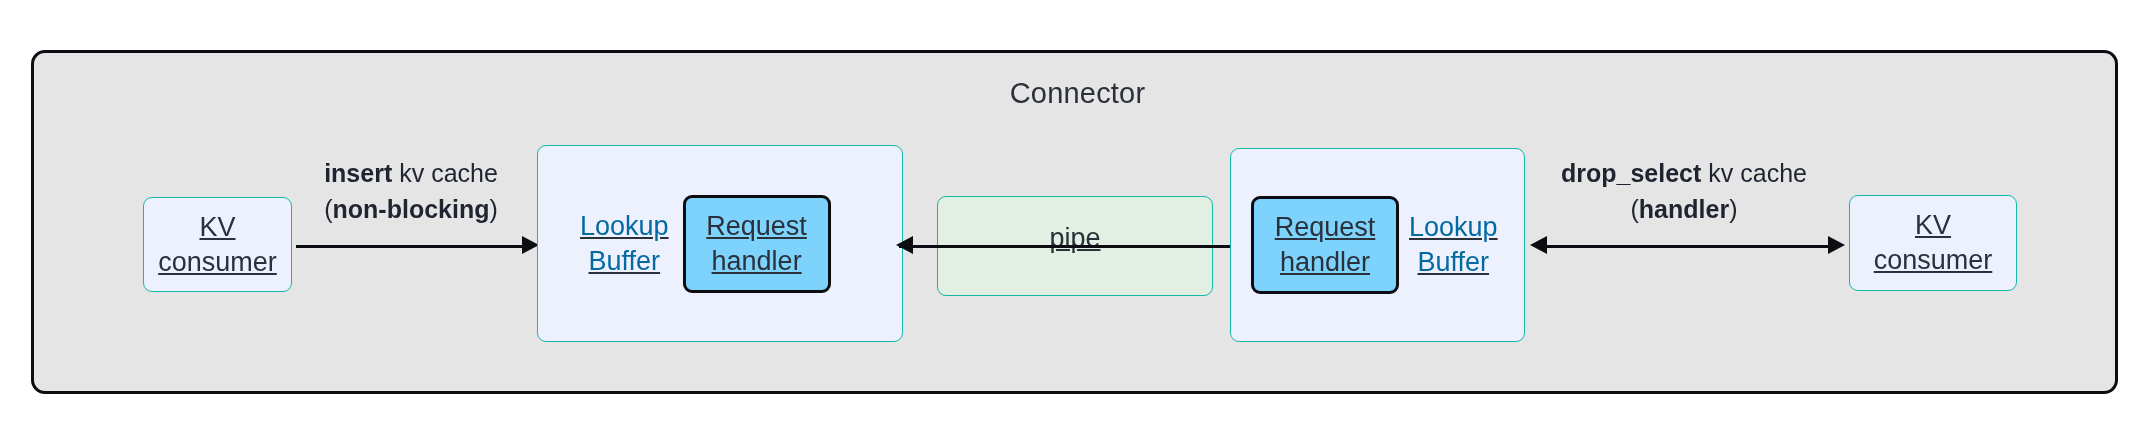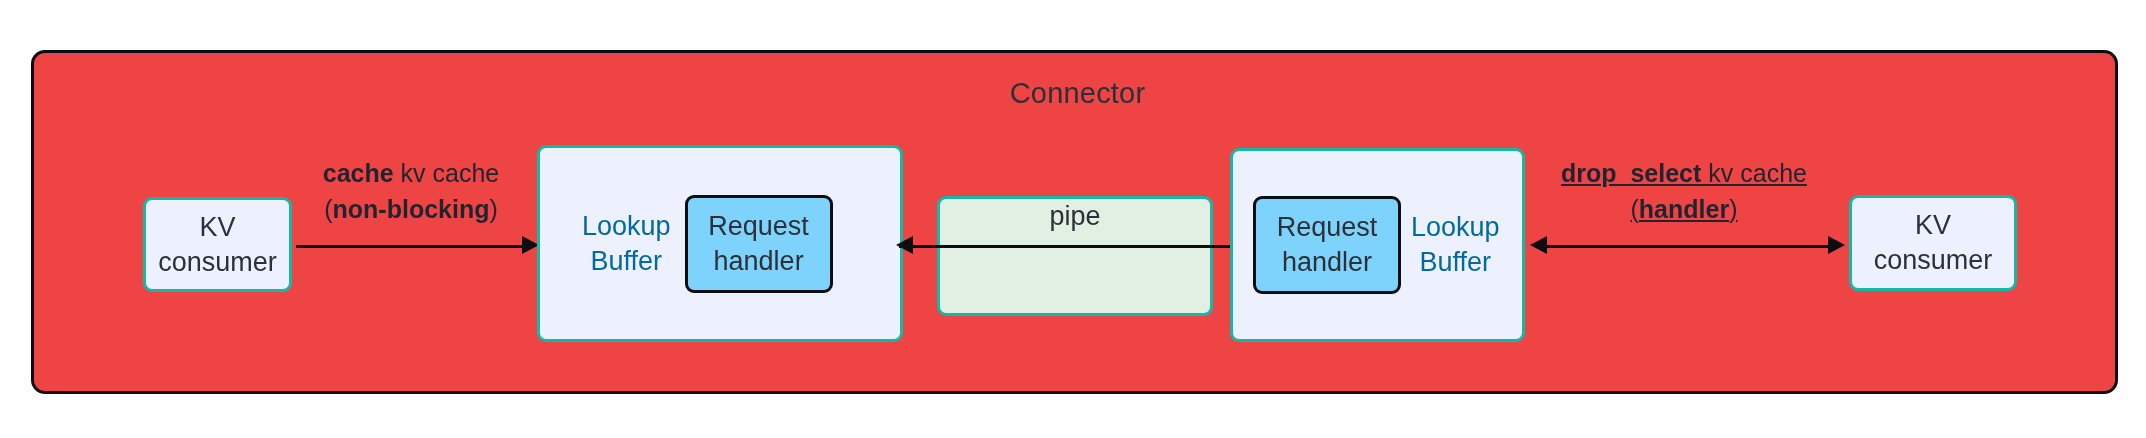--- a/index.html
+++ b/index.html
@@ -20,49 +20,50 @@
   }
 
   
   .connector-box {
     position: absolute;
     left: 31px;
     top: 50px;
     width: 2087px;
     height: 344px;
     box-sizing: border-box;
-    background: #ef4444;
+    background: #e5e5e5;
     border: 3px solid #0b0d12;
     border-radius: 14px;
   }
   .connector-title {
     position: absolute;
     left: 0;
     top: 24px;
     width: 2087px;
     text-align: center;
     font-size: 29px;
     color: #2b303b;
     letter-spacing: .2px;
   }
 
   
   .node {
     position: absolute;
     box-sizing: border-box;
-    border: 3px solid #14b8a6;
+    border: 1px solid #14b8a6;
     border-radius: 9px;
     display: flex;
     flex-direction: column;
     align-items: center;
     justify-content: center;
     font-size: 27px;
     line-height: 1.28;
     color: #2b303b;
     text-align: center;
+    text-decoration: underline;
   }
   .node.blue  { background: #edf1fd; }
   .node.green { background: #e2f0e4; }
 
   .node .ln { display: block; white-space: nowrap; }
 
   
   #kv-producer {
     left: 143px; top: 197px; width: 149px; height: 95px;
   }
@@ -106,22 +107,22 @@
     line-height: 1.28;
     color: #0369a1;
     text-align: center;
     white-space: nowrap;
   }
 
   #lookup-buffer-left .buffer-label { margin-right: 14px; }
   #lookup-buffer-right .buffer-label { margin-left: 10px; }
 
   #pipe-box {
-    left: 937px; top: 196px; width: 276px; height: 120px;
-    justify-content: flex-start;
+    left: 937px; top: 196px; width: 276px; height: 100px;
+    justify-content: center;
     padding-bottom: 16px;
   }
 
   
   .arrow-line {
     position: absolute;
     height: 0;
     border-top: 3px solid #0b0d12;
   }
   .arrowhead {
@@ -158,38 +159,38 @@
     text-align: center;
     font-size: 25px;
     line-height: 1.45;
     color: #1f2430;
     white-space: nowrap;
   }
   .edge-label .ln { display: block; }
   .edge-label b { font-weight: 700; }
 
   #insert-label { left: 296px; top: 155px; width: 230px; }
-  #drop-label   { left: 1531px; top: 155px; width: 306px; text-decoration: underline; }
+  #drop-label   { left: 1531px; top: 155px; width: 306px; }
 </style>
 </head>
 <body>
 
 <div id="canvas">
 
   <div class="connector-box">
     <div class="connector-title">Connector</div>
   </div>
 
   <div class="node blue" id="kv-producer">
     <span class="ln">KV</span>
     <span class="ln">consumer</span>
   </div>
 
   <div class="edge-label" id="insert-label">
-    <span class="ln"><b>cache</b><span> kv cache</span></span>
+    <span class="ln"><b>insert</b><span> kv cache</span></span>
     <span class="ln"><span>(</span><b>non-blocking</b><span>)</span></span>
   </div>
   <div class="arrow-line" id="insert-arrow-line"></div>
   <div class="arrowhead right" id="insert-arrowhead"></div>
 
   <div class="node blue" id="lookup-buffer-left">
     <div class="buffer-label">
       <span class="ln">Lookup</span>
       <span class="ln">Buffer</span>
     </div>

